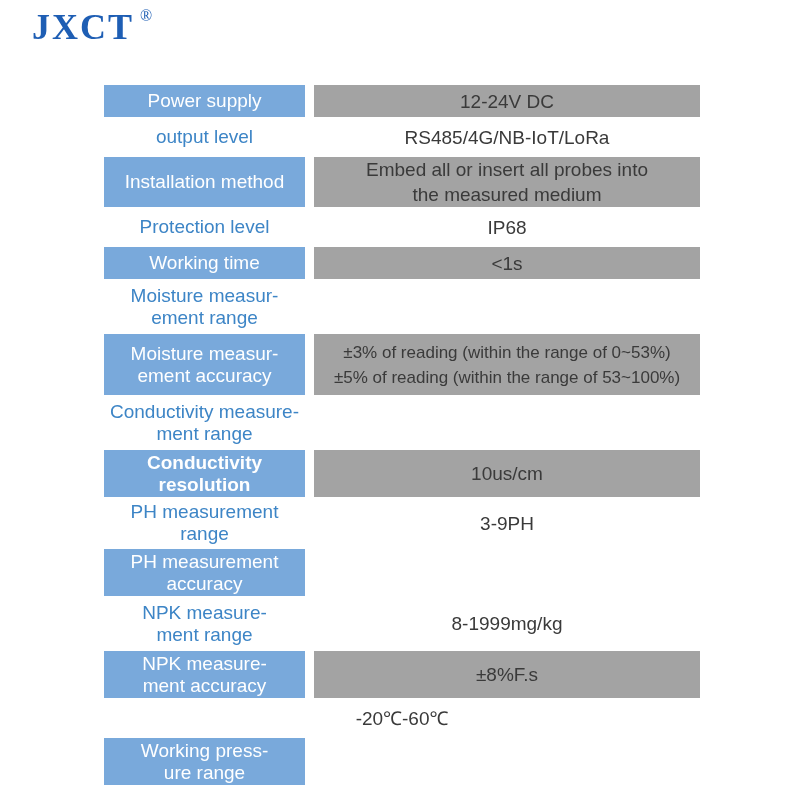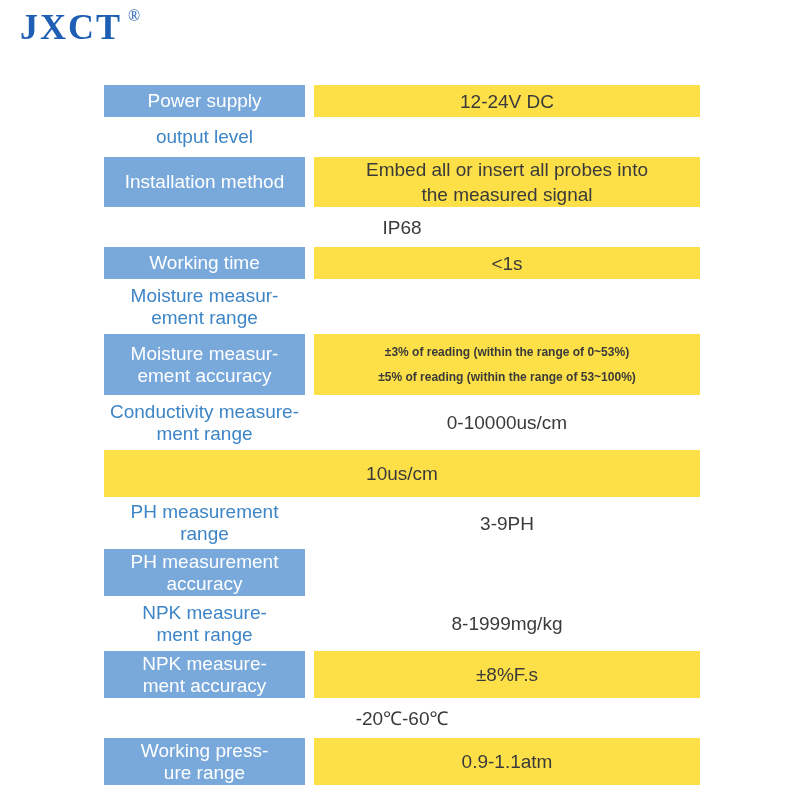--- a/index.html
+++ b/index.html
@@ -6,21 +6,21 @@
   body{
     width:800px;height:800px;
     background:#ffffff;
     font-family:"Liberation Sans", sans-serif;
     position:relative;
     overflow:hidden;
   }
   
   .logo{
     position:absolute;
-    left:20px;top:6px;
+    left:32px;top:6px;
     color:#1E5EB4;
     font-family:"Liberation Serif", serif;
     font-weight:bold;
     font-size:36px;
     letter-spacing:2px;
   }
   .logo sup{
     font-size:16px;
     font-weight:normal;
     letter-spacing:0;
@@ -51,53 +51,55 @@
     font-size:19px;
     line-height:22px;
   }
   .value{
     flex:1;
     font-size:19px;
     line-height:25px;
     color:#3a3a3a;
   }
   .highlight .label{background:#79A9DB;color:#ffffff;}
-  .highlight .value{background:#fde047;}
+  .highlight .value{background:#a3a3a3;}
   .plain .label{color:#3D85C6;}
   .single{min-height:32px;border-radius:15px;}
   .double{min-height:47px;border-radius:6px;}
   .triple{min-height:61px;}
   .bold-label .label{font-weight:bold;}
-  .value.small{font-size:12px;font-weight:bold;}
+  .value.small{font-size:17px;}
 </style>
 </head>
 <body>
 
 <div class="logo">
   <span>JXCT</span><sup>®</sup>
 </div>
 
 <div class="spec-table">
 
   <div class="row highlight single">
     <div class="cell label">Power supply</div>
     <div class="cell value">12-24V DC</div>
   </div>
 
   <div class="row plain single">
     <div class="cell label">output level</div>
+    <div class="cell value">RS485/4G/NB-IoT/LoRa</div>
   </div>
 
   <div class="row highlight double">
     <div class="cell label">Installation method</div>
     <div class="cell value">Embed all or insert all probes into
-the measured signal</div>
+the measured medium</div>
   </div>
 
   <div class="row plain single">
+    <div class="cell label">Protection level</div>
     <div class="cell value">IP68</div>
   </div>
 
   <div class="row highlight single">
     <div class="cell label">Working time</div>
     <div class="cell value">&lt;1s</div>
   </div>
 
   <div class="row plain double">
     <div class="cell label">Moisture measur-
@@ -107,24 +109,25 @@
   <div class="row highlight triple">
     <div class="cell label">Moisture measur-
 ement accuracy</div>
     <div class="cell value small">±3% of reading (within the range of 0~53%)
 ±5% of reading (within the range of 53~100%)</div>
   </div>
 
   <div class="row plain double">
     <div class="cell label">Conductivity measure-
 ment range</div>
-    <div class="cell value">0-10000us/cm</div>
   </div>
 
   <div class="row highlight double bold-label">
+    <div class="cell label">Conductivity
+resolution</div>
     <div class="cell value">10us/cm</div>
   </div>
 
   <div class="row plain single">
     <div class="cell label">PH measurement range</div>
     <div class="cell value">3-9PH</div>
   </div>
 
   <div class="row highlight double">
     <div class="cell label">PH measurement
@@ -143,16 +146,15 @@
     <div class="cell value">±8%F.s</div>
   </div>
 
   <div class="row plain single">
     <div class="cell value">-20℃-60℃</div>
   </div>
 
   <div class="row highlight double">
     <div class="cell label">Working press-
 ure range</div>
-    <div class="cell value">0.9-1.1atm</div>
   </div>
 
 </div>
 
 </body></html>

